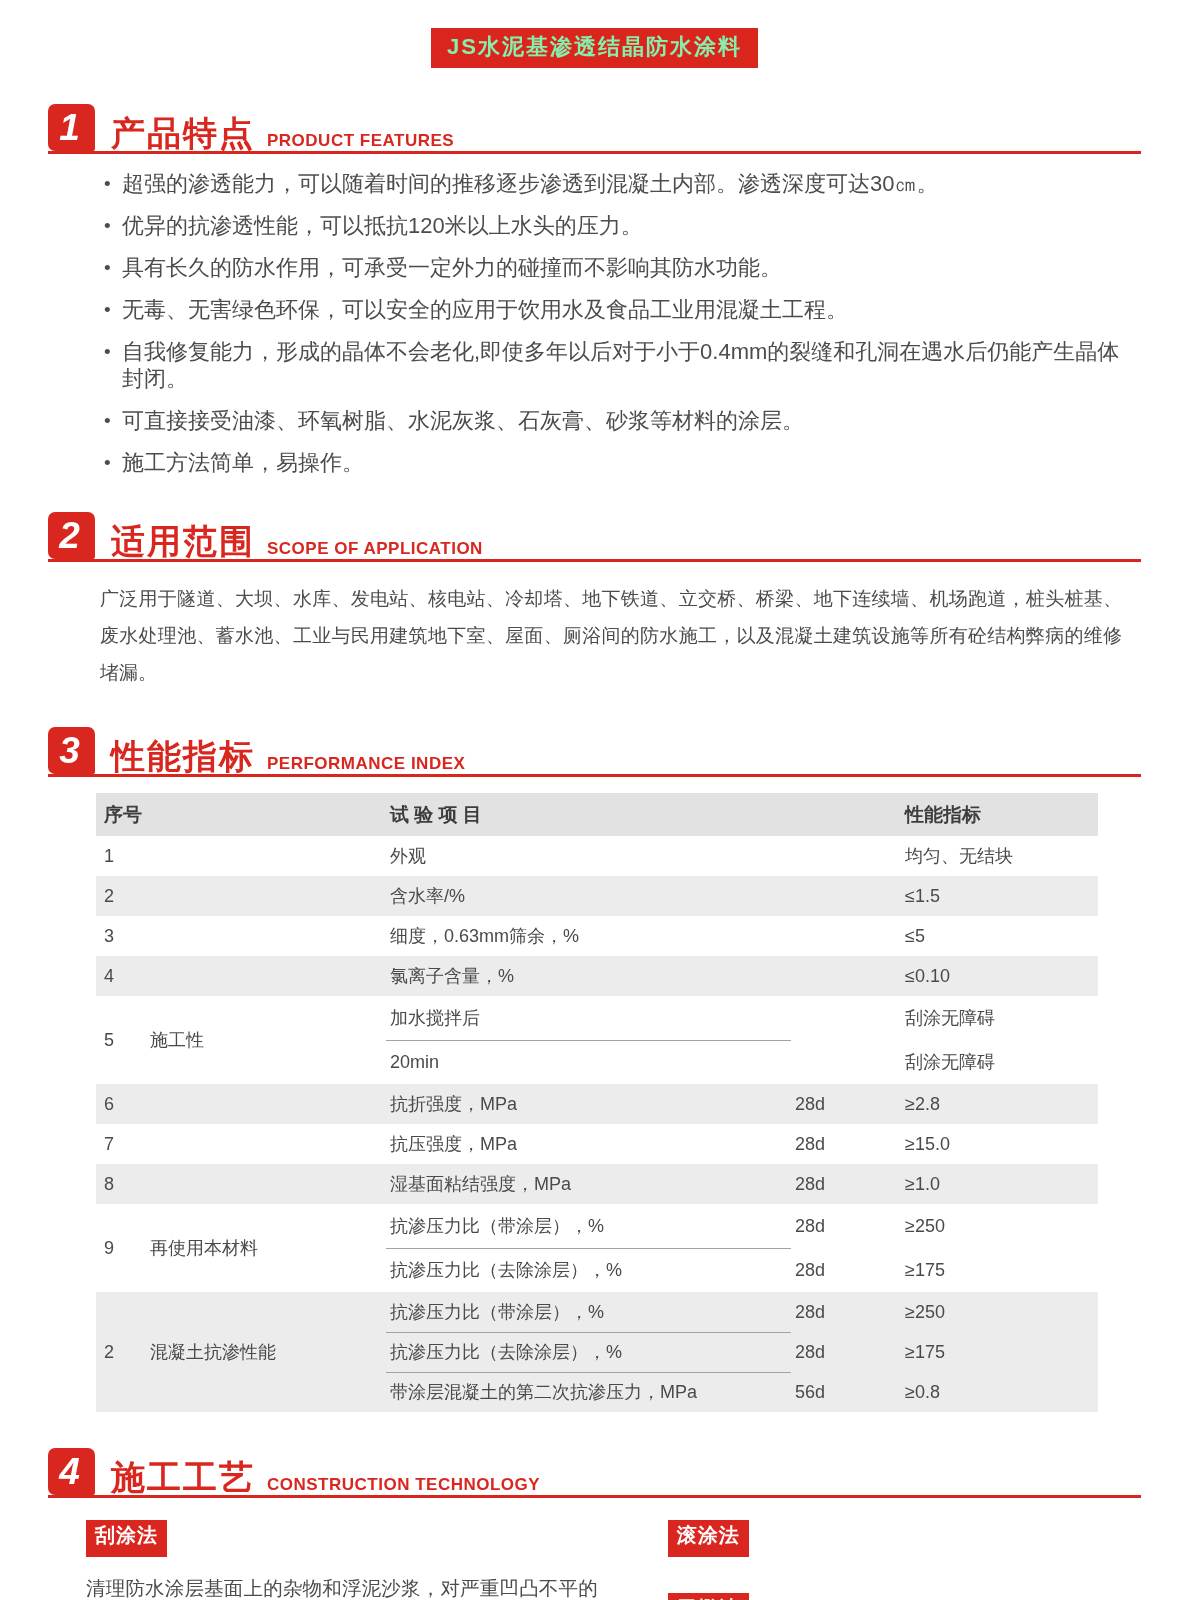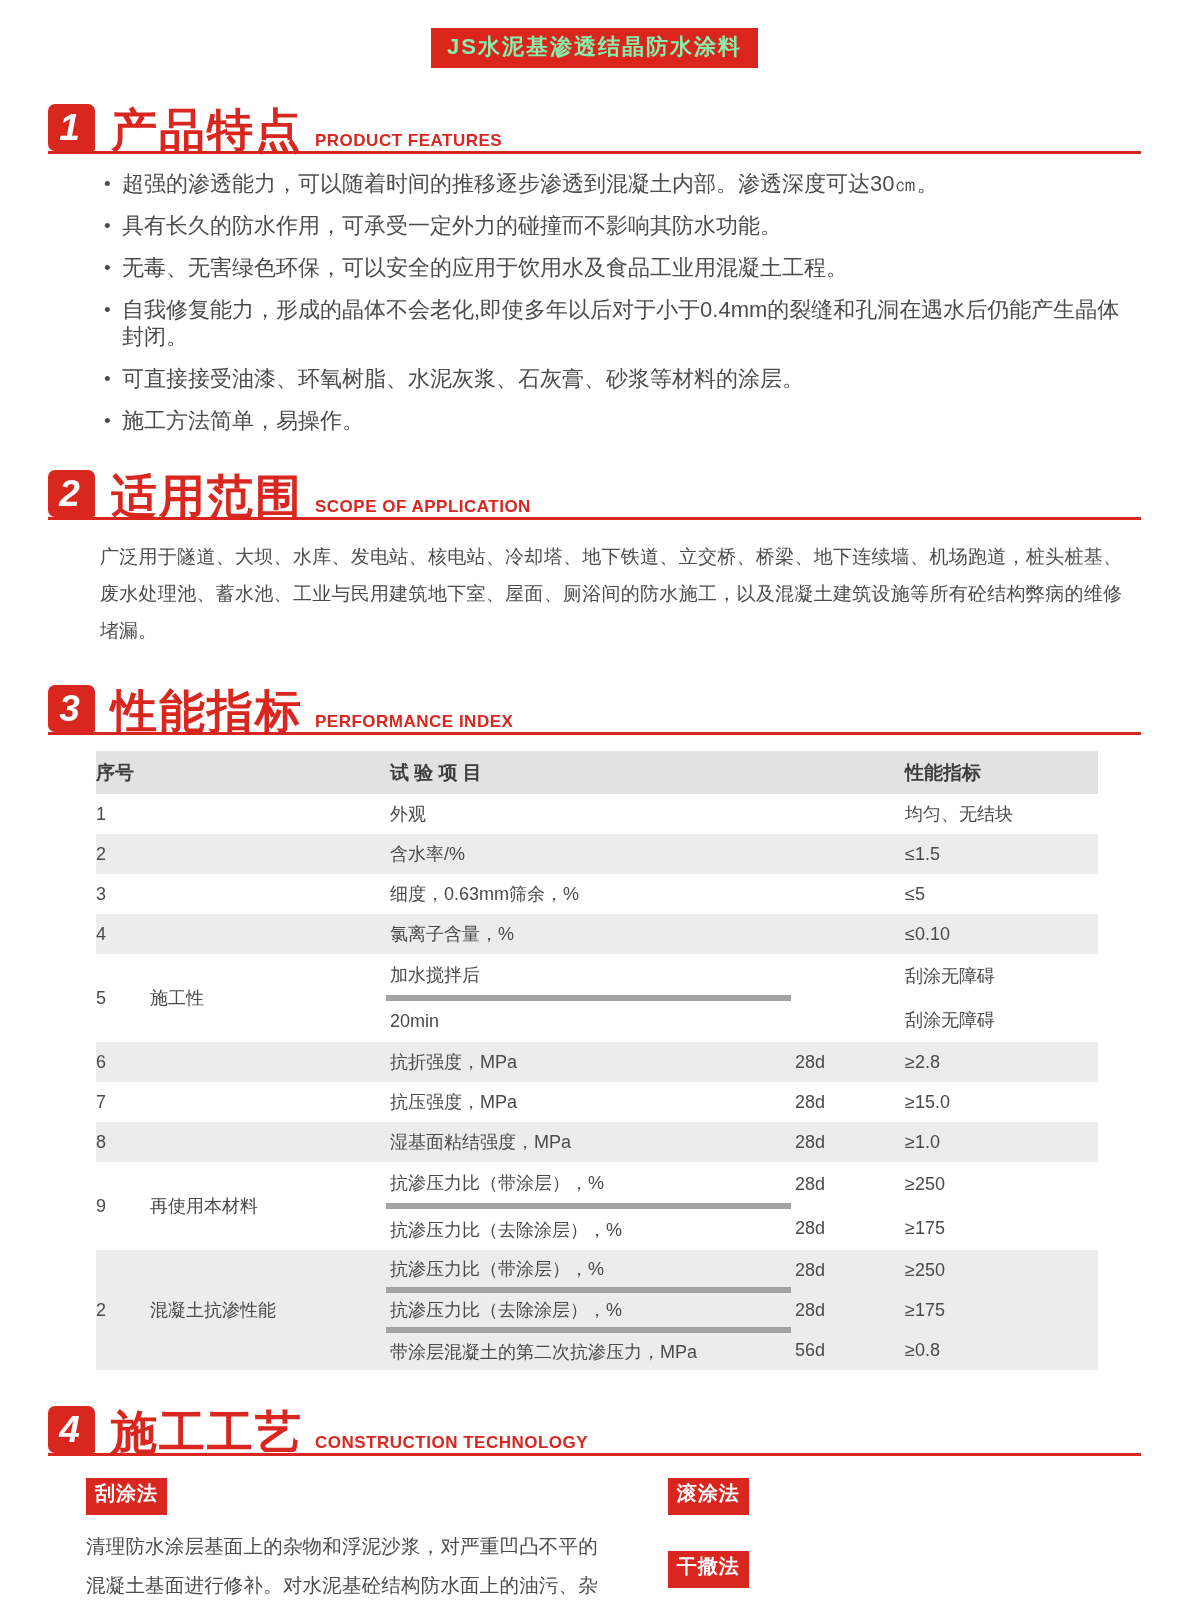--- a/index.html
+++ b/index.html
@@ -20,22 +20,22 @@
   }
   .sec-badge{
     width:47px;height:47px;background:#d9261f;border-radius:7px 7px 2px 7px;
     display:flex;align-items:center;justify-content:center;flex:0 0 auto;
   }
   .sec-badge span{
     color:#ffffff;font-size:37px;font-weight:bold;font-style:italic;
     line-height:1;padding-right:4px;
   }
   .sec-title-cn{
-    color:#d9261f;font-size:46px;font-weight:bold;letter-spacing:2px;
-    margin-left:16px;line-height:1;position:relative;top:2px;
+    color:#d9261f;font-size:34px;font-weight:bold;letter-spacing:2px;
+    margin-left:16px;line-height:1;position:relative;top:2px;font-family:Liberation Mono, monospace;
   }
   .sec-title-en{
     color:#d9261f;font-size:17px;font-weight:bold;letter-spacing:0.5px;
     margin-left:12px;line-height:1;position:relative;top:-2px;text-align:right;
   }
   
   .features{list-style:none;margin:16px 0 0 0;padding:0 0 0 56px;}
   .features li{
     position:relative;font-size:22px;line-height:27px;color:#4c4c4c;
     margin-bottom:15px;padding-left:18px;
@@ -58,22 +58,22 @@
   .col-cat{width:240px;}
   .col-item{width:405px;}
   .col-age{width:110px;}
   .col-idx{width:197px;}
   .perf-table .hrow td{
     background:#e2e2e2;font-weight:bold;color:#3d3d3d;height:43px;font-size:19px;
   }
   .perf-table .r{height:40px;}
   .perf-table .r2{height:44px;}
   .perf-table .stripe td{background:#ececec;}
-  .perf-table .no-cell{padding-left:0;}
-  .perf-table .divided{border-bottom:6px solid #a3a3a3;}
+  .perf-table .no-cell{padding-left:8px;}
+  .perf-table .divided{border-bottom:1px solid #a3a3a3;}
   
   .cols{display:flex;margin-top:22px;}
   .col-left{width:532px;margin-left:38px;}
   .col-right{width:492px;margin-left:70px;}
   .method-badge{
     display:inline-block;background:#d9261f;color:#ffffff;font-size:20px;
     font-weight:bold;padding:2px 9px 8px 9px;letter-spacing:1px;
   }
   .method-para{
     font-size:19.5px;line-height:39px;color:#4c4c4c;text-align:justify;
@@ -90,20 +90,21 @@
 
   <div class="sec-head">
     <div class="sec-badge">
         <span>1</span>
       </div>
     <span class="sec-title-cn">产品特点</span>
     <span class="sec-title-en">PRODUCT FEATURES</span>
   </div>
   <ul class="features">
     <li>超强的渗透能力，可以随着时间的推移逐步渗透到混凝土内部。渗透深度可达30㎝。</li>
+    <li>优异的抗渗透性能，可以抵抗120米以上水头的压力。</li>
     <li>具有长久的防水作用，可承受一定外力的碰撞而不影响其防水功能。</li>
     <li>无毒、无害绿色环保，可以安全的应用于饮用水及食品工业用混凝土工程。</li>
     <li>自我修复能力，形成的晶体不会老化,即使多年以后对于小于0.4mm的裂缝和孔洞在遇水后仍能产生晶体封闭。</li>
     <li>可直接接受油漆、环氧树脂、水泥灰浆、石灰膏、砂浆等材料的涂层。</li>
     <li>施工方法简单，易操作。</li>
   </ul>
 
   <div class="sec-head">
     <div class="sec-badge">
         <span>2</span>

